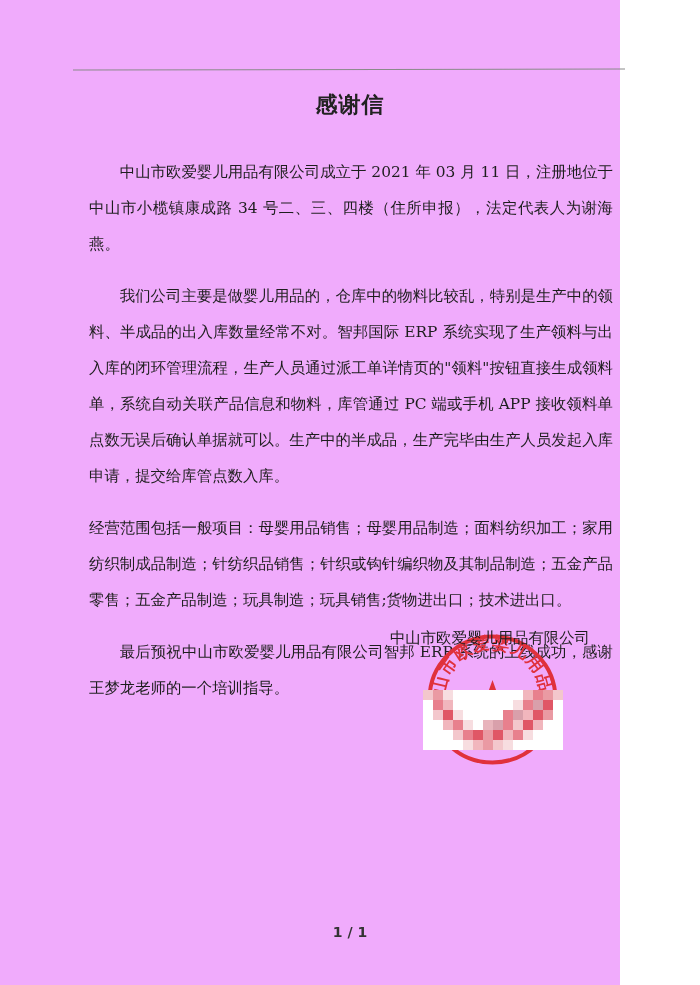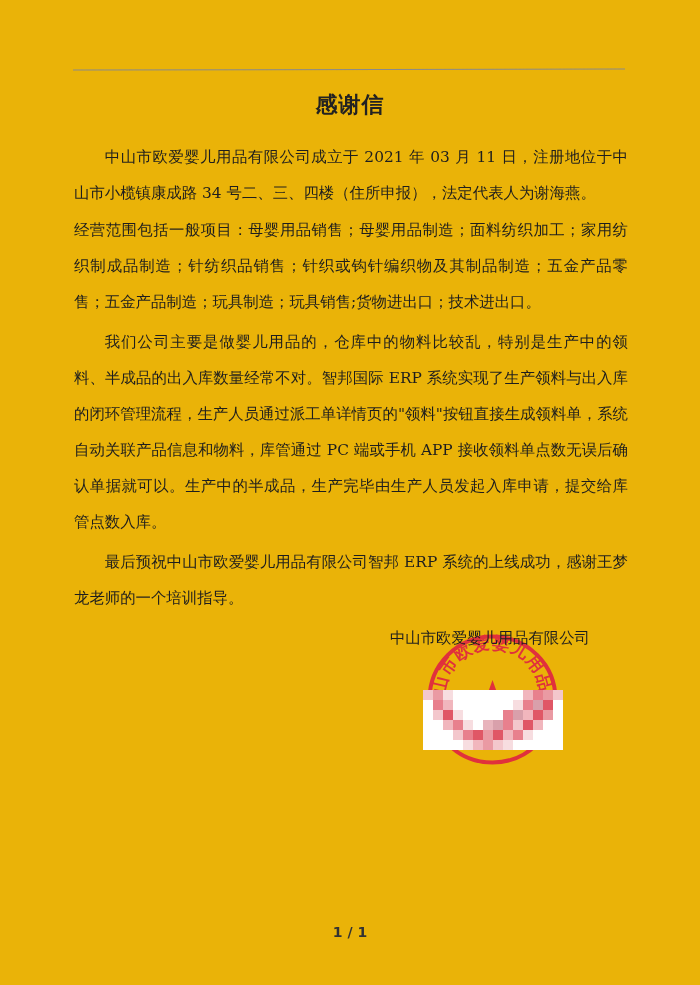--- a/index.html
+++ b/index.html
@@ -11,22 +11,22 @@
     width: 700px;
     height: 985px;
     position: relative;
     overflow: hidden;
     font-family: "DejaVu Serif", "Liberation Serif", serif;
     color: #1a1a1a;
   }
   .page {
     position: absolute;
     left: 0; top: 0;
-    width: 700px; height: 985px;
-    background: #eab308;
+    width: 620px; height: 985px;
+    background: #f0abfc;
   }
   .top-rule {
     position: absolute;
     left: 73px;
     top: 69px;
     width: 552px;
     height: 0;
     border-top: 1.5px solid #8a8a8a;
     transform: rotate(-0.12deg);
   }
@@ -45,21 +45,21 @@
   .body-text {
     position: absolute;
     left: 73px;
     top: 138px;
     width: 556px;
     font-size: 15.4px;
     line-height: 36px;
     color: #1e1e1e;
   }
   .para {
-    margin: 1px;
+    margin: 16px;
     text-indent: 2em;
     text-align: justify;
   }
   .para.gap {
     margin-top: 4px;
   }
   .signature {
     position: absolute;
     left: 360px;
     top: 620px;
@@ -116,22 +116,22 @@
 <body>
 
 <div class="page">
 
   <div class="top-rule"></div>
 
   <div class="title">感谢信</div>
 
   <div class="body-text">
     <p class="para" style="text-indent:2em;">中山市欧爱婴儿用品有限公司成立于 2021 年 03 月 11 日，注册地位于中山市小榄镇康成路 34 号二、三、四楼（住所申报），法定代表人为谢海燕。</p>
+    <p class="para gap">我们公司主要是做婴儿用品的，仓库中的物料比较乱，特别是生产中的领料、半成品的出入库数量经常不对。智邦国际 ERP 系统实现了生产领料与出入库的闭环管理流程，生产人员通过派工单详情页的"领料"按钮直接生成领料单，系统自动关联产品信息和物料，库管通过 PC 端或手机 APP 接收领料单点数无误后确认单据就可以。生产中的半成品，生产完毕由生产人员发起入库申请，提交给库管点数入库。</p>
     <p class="para" style="text-indent:0;">经营范围包括一般项目：母婴用品销售；母婴用品制造；面料纺织加工；家用纺织制成品制造；针纺织品销售；针织或钩针编织物及其制品制造；五金产品零售；五金产品制造；玩具制造；玩具销售;货物进出口；技术进出口。</p>
-    <p class="para gap">我们公司主要是做婴儿用品的，仓库中的物料比较乱，特别是生产中的领料、半成品的出入库数量经常不对。智邦国际 ERP 系统实现了生产领料与出入库的闭环管理流程，生产人员通过派工单详情页的"领料"按钮直接生成领料单，系统自动关联产品信息和物料，库管通过 PC 端或手机 APP 接收领料单点数无误后确认单据就可以。生产中的半成品，生产完毕由生产人员发起入库申请，提交给库管点数入库。</p>
     <p class="para gap">最后预祝中山市欧爱婴儿用品有限公司智邦 ERP 系统的上线成功，感谢王梦龙老师的一个培训指导。</p>
   </div>
 
   <div class="seal">
     <svg viewBox="0 0 135 135">
       <defs>
         <path id="sealArc" d="M 22,80 A 48,48 0 1,1 113,80"></path>
       </defs>
       <circle cx="67.5" cy="67.5" r="63" fill="none" stroke="#e0313c" stroke-width="4"></circle>
       <text font-family="DejaVu Sans, sans-serif" font-weight="bold" font-size="17" fill="#e0313c" letter-spacing="1">

